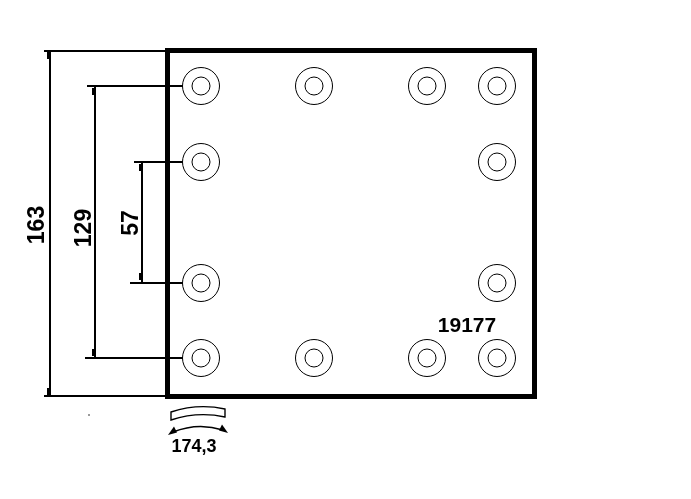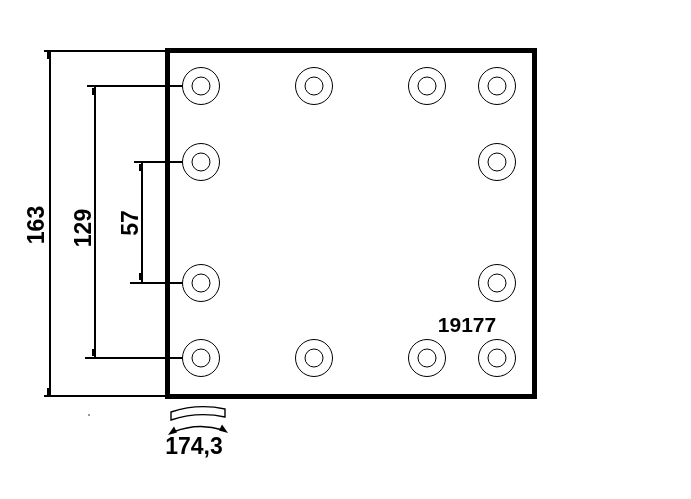--- a/index.html
+++ b/index.html
@@ -131,17 +131,17 @@
 
   <div class="flat-label" style="left:467px;top:325px;">19177</div>
 
   <svg class="arc-symbol" width="66" height="42" viewBox="0 0 66 42">
     <path d="M 6,12 Q 33,3 60,9 L 60,17 Q 33,11 6,20 Z" fill="none" stroke="#000" stroke-width="1.4"></path>
     <path d="M 8,32 Q 33,22 58,30" fill="none" stroke="#000" stroke-width="1.6"></path>
     <polygon points="3,35 12,32.5 9,26.5" fill="#000"></polygon>
     <polygon points="63,33 54,30.5 57,24.5" fill="#000"></polygon>
   </svg>
 
-  <div class="flat-label" style="left:194px;top:446px;font-size:23px;">174,3</div>
+  <div class="flat-label" style="left:194px;top:446px;font-size:18px;">174,3</div>
 
   <div class="stray-dot"></div>
 
 </div>
 
 </body></html>

